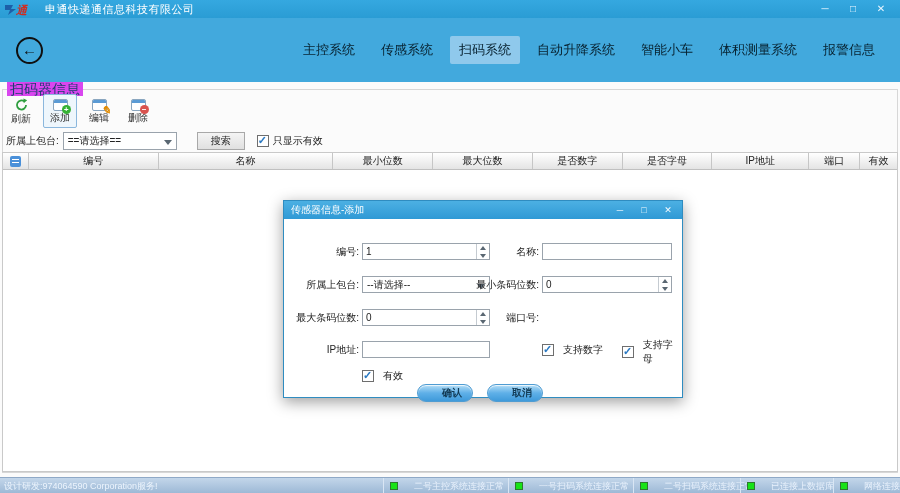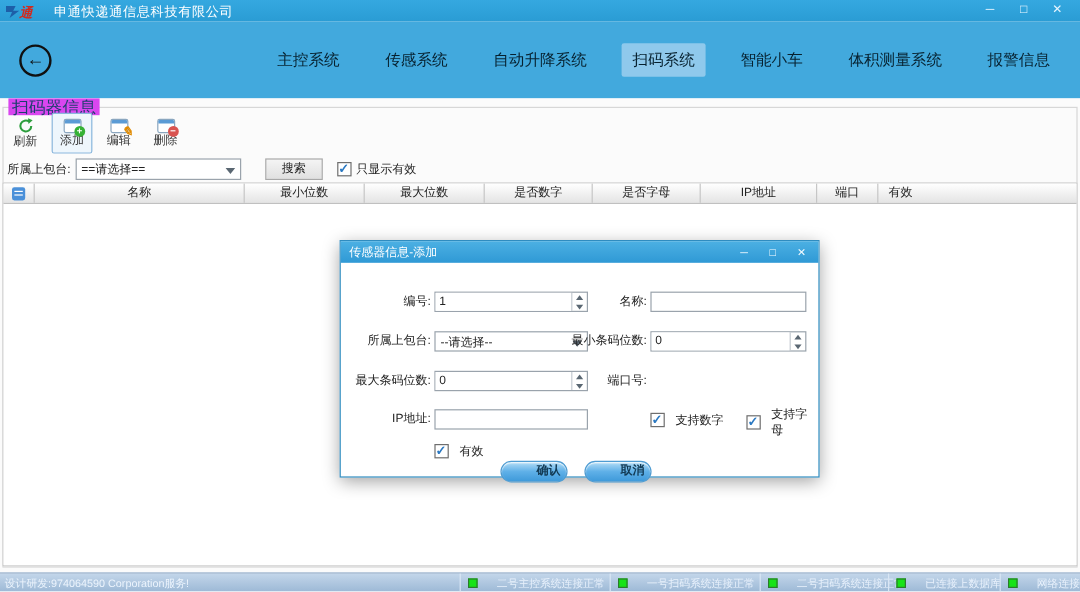--- a/index.html
+++ b/index.html
@@ -15,21 +15,21 @@
   .win-controls { margin-left:auto; display:flex; gap:14px; padding-right:8px; }
   .win-btn { color:#eaf6ff; font-size:10px; width:14px; text-align:center; cursor:default; line-height:16px; }
 
   
   .navbar { position:absolute; left:0; top:18px; width:900px; height:64px;
     background:#42a9dd; display:flex; align-items:center; }
   .back-btn { width:27px; height:27px; border:2px solid #101010; border-radius:50%;
     margin-left:16px; display:flex; align-items:center; justify-content:center; }
   .back-arrow { font-size:15px; font-weight:bold; color:#101010; line-height:1; margin-top:-1px; }
   .app-title { margin-left:10px; font-size:14px; font-weight:bold; color:#0d0d0d; }
-  .nav { margin-left:auto; display:flex; align-items:center; gap:20px; padding-right:16px; }
+  .nav { margin-left:auto; display:flex; align-items:center; gap:8px; padding-right:16px; }
   .nav-item { font-size:13px; color:#07212f; padding:5px 9px; border-radius:2px; white-space:nowrap; }
   .nav-item.active { background:#8fc9ec; }
 
   
   .content { position:absolute; left:0; top:82px; width:900px; height:395px; background:#fbfbfb; }
   .groupbox { position:absolute; left:2px; top:7px; right:2px; bottom:4px;
     border:1px solid #d7d7d7; }
   .group-label { position:absolute; left:7px; top:0; font-size:14px; color:#1c3e6e;
     background:#d946ef; padding:0 3px; line-height:14px; }
 
@@ -45,21 +45,21 @@
     background:#5b9bd5; border-radius:1px 1px 0 0; }
   .badge { position:absolute; right:-4px; bottom:-4px; width:9px; height:9px; border-radius:50%;
     color:#fff; font-size:8px; line-height:9px; text-align:center; font-weight:bold; }
   .badge.add { background:#35b135; }
   .badge.del { background:#d9534f; }
   .badge.edit { background:transparent; color:#e08a00; font-size:11px; right:-5px; bottom:-5px; }
 
   
   .filterbar { position:absolute; left:6px; top:49px; height:20px; display:flex; align-items:center; }
   .filter-label { font-size:10px; color:#222; margin-right:4px; }
-  .combo { position:relative; width:138px; height:18px; border:1px solid #9aa3ac; background:#fff;
+  .combo { position:relative; width:114px; height:18px; border:1px solid #9aa3ac; background:#fff;
     display:flex; align-items:center; padding:0 16px 0 4px; }
   .combo .cval { font-size:10px; color:#222; white-space:nowrap; overflow:hidden; }
   .combo-arrow { position:absolute; right:4px; top:7px; width:0; height:0;
     border-left:4px solid transparent; border-right:4px solid transparent; border-top:5px solid #5a6772; }
   .search-btn { margin-left:20px; width:48px; height:18px; font-size:10px; color:#222;
     background:linear-gradient(#f4f4f4,#e0e0e0); border:1px solid #a8a8a8; text-align:center; line-height:16px; }
   .cbx-wrap { display:flex; align-items:center; gap:4px; margin-left:12px; }
   .cbx { width:12px; height:12px; border:1px solid #6e6e6e; background:#fff; position:relative; }
   .cbx.checked::after { content:"✓"; position:absolute; left:0px; top:-2px; font-size:11px;
     font-weight:bold; color:#2b79c2; }
@@ -100,21 +100,21 @@
   .spin i::after { content:""; position:absolute; left:3px; width:0; height:0;
     border-left:3px solid transparent; border-right:3px solid transparent; }
   .spin i.up::after { top:2px; border-bottom:4px solid #5a6772; }
   .spin i.dn::after { top:2px; border-top:4px solid #5a6772; }
   .dlg-combo { position:absolute; height:17px; }
   .dlg-cbx { position:absolute; display:flex; align-items:center; gap:9px; }
 
   .pill-btn { position:absolute; width:56px; height:18px; border-radius:9px;
     background:linear-gradient(#b3ddf6 0%, #5fb0e8 50%, #3f9ada 100%);
     border:1px solid #4f9cd2; color:#123a54; font-size:10px; font-weight:bold;
-    text-align:center; line-height:16px; box-shadow:inset 0 1px 1px rgba(255,255,255,.8);padding-left:24px; }
+    text-align:left; line-height:16px; box-shadow:inset 0 1px 1px rgba(255,255,255,.8);padding-left:24px; }
 
   
   .statusbar { position:absolute; left:0; top:477px; width:900px; height:16px;
     background:linear-gradient(#c3d6ea,#9db9d6); border-top:1px solid #8fa9c7; }
   .copyright { position:absolute; left:4px; top:2px; font-size:9px; color:#ecf4fd; }
   .status-item { position:absolute; top:0; height:16px; display:flex; align-items:center; gap:16px;
     border-left:1px solid #d9e6f4; padding-left:6px; }
   .status-led { width:8px; height:8px; border:1px solid #2c7a2c; }
   .status-text { font-size:9px; color:#e8f1fc; white-space:nowrap; }
 
@@ -140,22 +140,22 @@
     </div>
   </div>
 
   <div class="navbar">
     <div class="back-btn">
       <span class="back-arrow">←</span>
     </div>
     <nav class="nav">
       <span class="nav-item">主控系统</span>
       <span class="nav-item">传感系统</span>
+      <span class="nav-item active">扫码系统</span>
       <span class="nav-item">自动升降系统</span>
-      <span class="nav-item active">扫码系统</span>
       <span class="nav-item">智能小车</span>
       <span class="nav-item">体积测量系统</span>
       <span class="nav-item">报警信息</span>
     </nav>
   </div>
 
   <div class="content">
     <div class="groupbox"></div>
     <span class="group-label">扫码器信息</span>
 
@@ -198,20 +198,21 @@
         <span class="cbx checked"></span>
         <span class="cbx-label">只显示有效</span>
       </div>
     </div>
 
     <div class="grid">
       <div class="grid-header">
         <div class="gh-cell gh-corner" style="width:26px">
           <span class="doc-icon"></span>
         </div>
+        <div class="gh-cell" style="width:130px">编号</div>
         <div class="gh-cell" style="width:175px">名称</div>
         <div class="gh-cell" style="width:100px">最小位数</div>
         <div class="gh-cell" style="width:100px">最大位数</div>
         <div class="gh-cell" style="width:90px">是否数字</div>
         <div class="gh-cell" style="width:90px">是否字母</div>
         <div class="gh-cell" style="width:97px">IP地址</div>
         <div class="gh-cell" style="width:51px">端口</div>
         <div class="gh-cell" style="width:37px;border-right:none">有效</div>
       </div>
       <div class="grid-body"></div>

